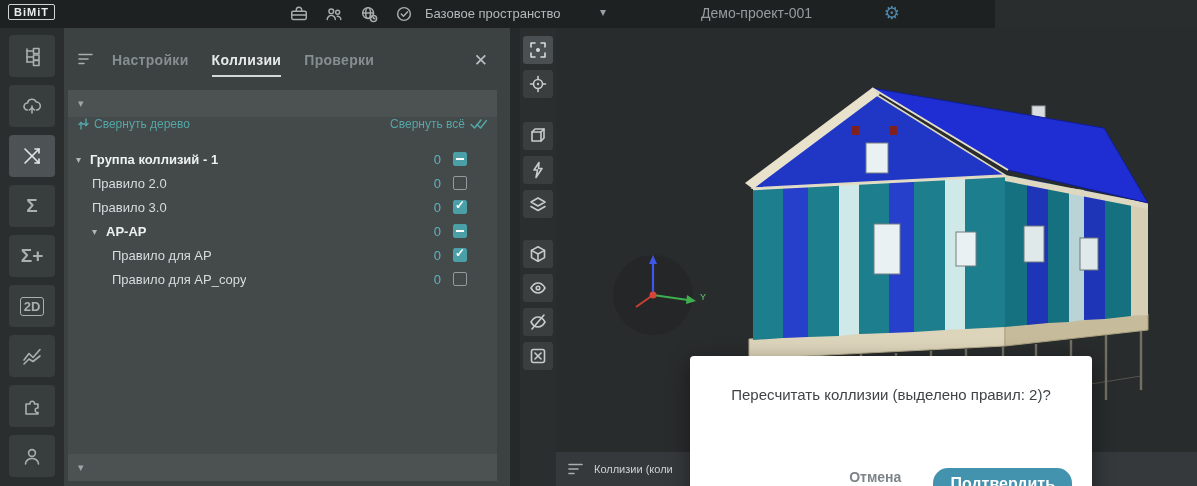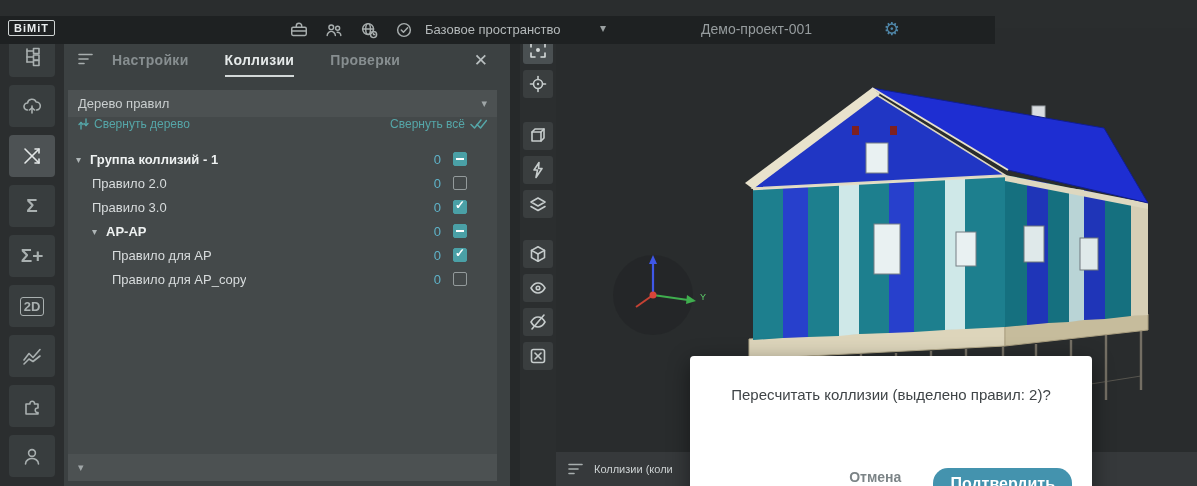--- a/index.html
+++ b/index.html
@@ -2,21 +2,21 @@
 <html><head>
 <meta charset="utf-8">
 <style>
   html,body{margin:0;padding:0;background:#1a1c1d;}
   .app{position:relative;width:1197px;height:486px;overflow:hidden;
        font-family:"Liberation Sans",sans-serif;background:#2a2d2e;user-select:none;}
   svg{display:block}
   .ico{stroke:#a8aeae;fill:none;stroke-width:1.6;stroke-linecap:round;stroke-linejoin:round}
 
   
-  .topbar{position:absolute;left:0;top:16px;width:995px;height:28px;background:#1e2122;z-index:5}
+  .topbar{position:absolute;left:0;top:0;width:995px;height:28px;background:#1e2122;z-index:5}
   .logo{position:absolute;left:8px;top:4px;color:#e9edee;font-size:11px;font-weight:700;
         letter-spacing:1px;border:1.5px solid #cfd4d4;padding:1px 5px;border-radius:2px}
   .tb-icons{position:absolute;left:288px;top:3px;display:flex;gap:13px;align-items:center}
   .tb-icons .tbi{width:22px;height:22px;display:flex;align-items:center;justify-content:center;cursor:pointer}
   .workspace{position:absolute;left:425px;top:6px;color:#b4b9ba;font-size:13px;cursor:pointer}
   .workspace-chevron{position:absolute;left:600px;top:5px;color:#9aa0a1;font-size:12px;cursor:pointer}
   .project{position:absolute;right:183px;top:5px;color:#969c9e;font-size:14px}
   .gear{position:absolute;right:95px;top:2px;color:#4f86a8;font-size:18px;cursor:pointer}
 
   
@@ -24,21 +24,21 @@
            display:flex;flex-direction:column;align-items:center;padding-top:7px;gap:8px;box-sizing:border-box}
   .side-tile{width:46px;height:42px;background:#383d3e;border-radius:4px;display:flex;
              align-items:center;justify-content:center;color:#a9b0b0;cursor:pointer;flex:0 0 auto}
   .side-tile.active{background:#4d5254;color:#e2e6e6}
   .side-tile .glyph{font-size:19px;font-weight:700;color:inherit}
   .side-tile .glyph.small{font-size:13px;border:1.6px solid currentColor;border-radius:3px;padding:1px 3px;font-weight:700}
 
   
   .panel{position:absolute;left:64px;top:28px;width:446px;height:458px;background:#3c4142}
   .panel-sort{position:absolute;left:14px;top:24px;cursor:pointer}
-  .tabs{position:absolute;left:48px;top:24px;display:flex;gap:36px}
+  .tabs{position:absolute;left:48px;top:24px;display:flex;gap:23px}
   .tab{font-size:14px;font-weight:600;color:#878e90;padding-bottom:7px;cursor:pointer;letter-spacing:.3px}
   .tab.active{color:#e6eaea;border-bottom:2px solid #d3d8d8}
   .panel-close{position:absolute;right:22px;top:24px;color:#b9bfc0;font-size:17px;cursor:pointer;line-height:1}
   .card{position:absolute;left:4px;right:13px;top:62px;bottom:5px;background:#44494a;
         display:flex;flex-direction:column;overflow:hidden}
   .section-bar{height:27px;background:#4c5152;display:flex;align-items:center;padding:0 10px;
                color:#c9cecf;font-size:13px;cursor:pointer;flex:0 0 auto}
   .section-bar .sb-title{flex:1}
   .section-bar .sb-chevron{color:#9fa6a7;font-size:11px}
   .controls{height:26px;display:flex;align-items:flex-start;padding:0 10px;flex:0 0 auto}
@@ -195,21 +195,20 @@
     </span>
     <div class="tabs">
       <div class="tab">Настройки</div>
       <div class="tab active">Коллизии</div>
       <div class="tab">Проверки</div>
     </div>
     <span class="panel-close">✕</span>
 
     <div class="card">
       <div class="section-bar">
-        <span class="sb-title">Дерево правил</span>
         <span class="sb-chevron">▾</span>
       </div>
 
       <div class="controls">
         <span class="ctrl">
           <svg width="11" height="12" viewBox="0 0 11 12" class="ico" style="stroke:#55a6a8;stroke-width:1.4">
               <path d="M3 4.5 L3 11"></path>
               <path d="M1 6.5 L3 4.5 L5 6.5"></path>
               <path d="M8 7.5 L8 1"></path>
               <path d="M6 5.5 L8 7.5 L10 5.5"></path>

